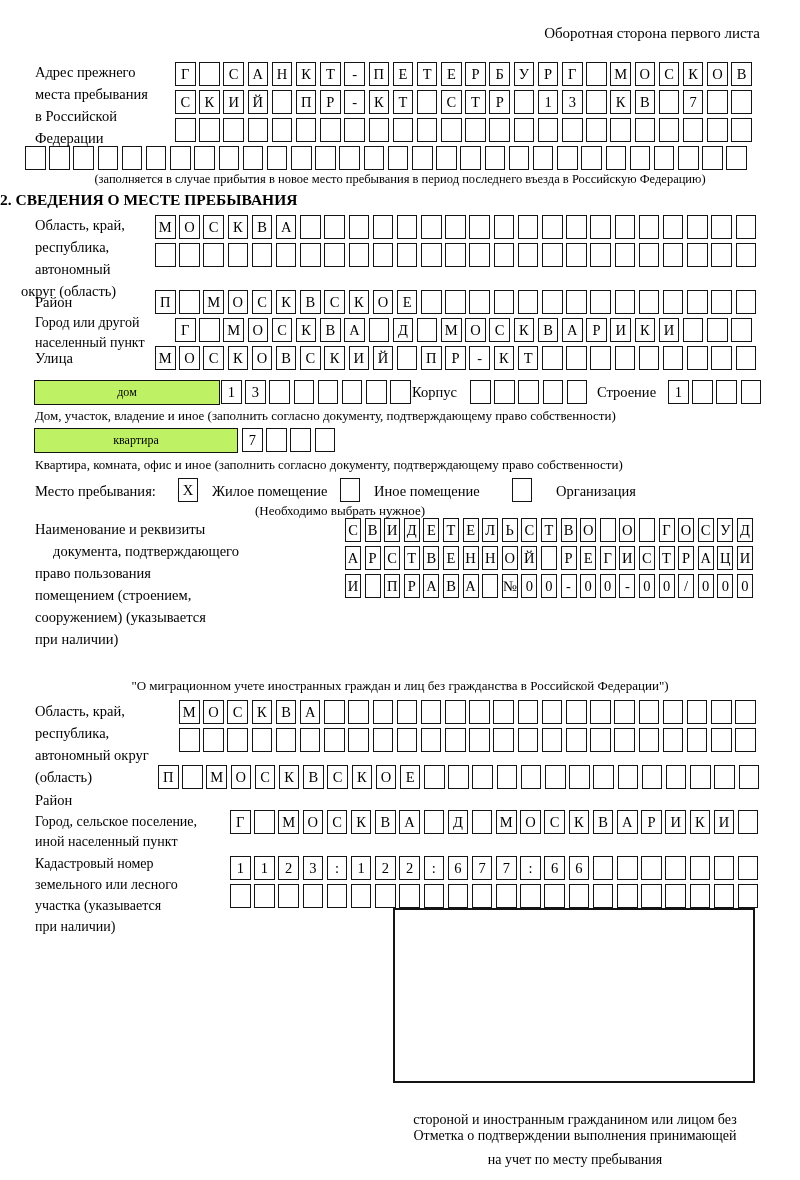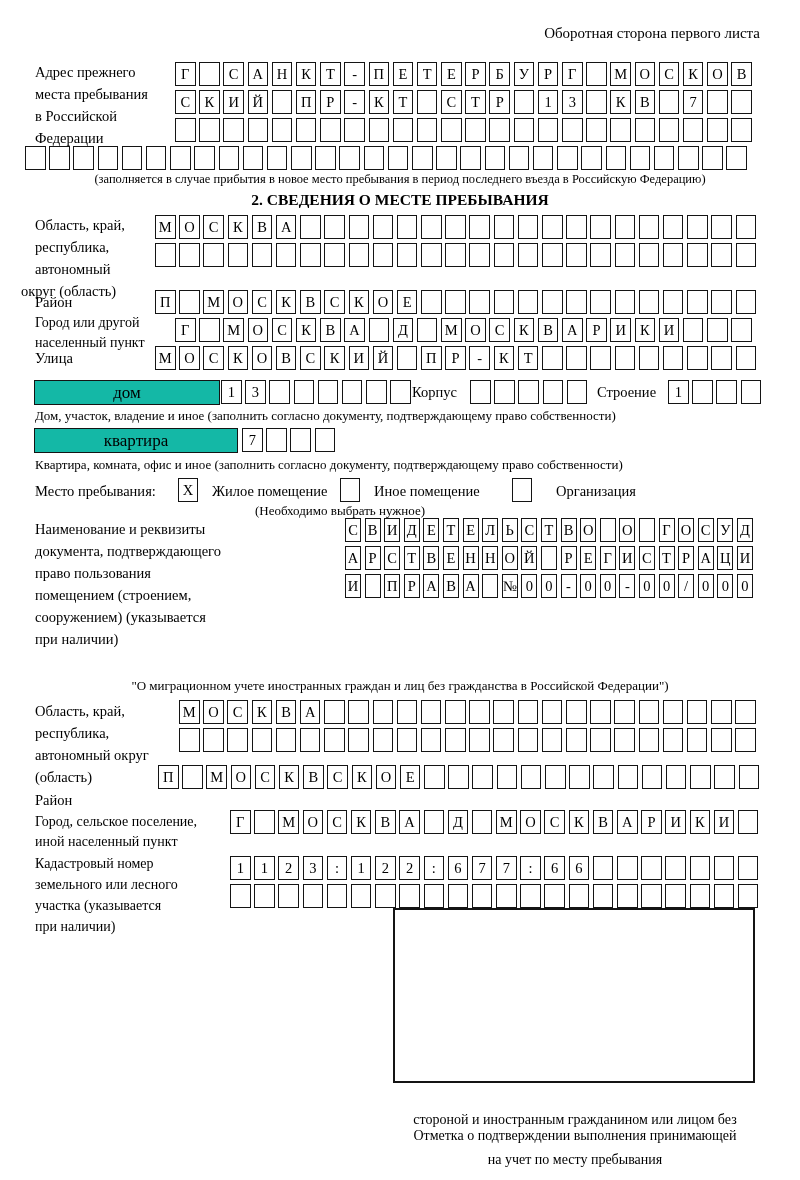--- a/index.html
+++ b/index.html
@@ -3,31 +3,31 @@
 <meta charset="utf-8">
 <style>
   * { box-sizing: border-box; margin: 0; padding: 0; }
   body { background: #fff; font-family: "Liberation Serif", "DejaVu Serif", serif; color: #000; }
   .page { position: relative; width: 800px; height: 1180px; background: #fff; overflow: hidden; }
   .abs { position: absolute; }
   .lbl { font-size: 14.5px; line-height: 22px; white-space: nowrap; }
   .lbl-sm { font-size: 14px; line-height: 20px; white-space: nowrap; }
   .caption { font-size: 13px; white-space: nowrap; }
   .note-center { width: 800px; text-align: center; font-size: 12.5px; }
-  .title-bold { width: 800px; text-align: center; font-size: 15.5px; font-weight: bold; }
+  .title-bold { width: 800px; font-size: 15.5px; font-weight: bold; }
   .boxes { display: flex; }
   .cb {
     width: 20.5px; height: 24px; border: 1.7px solid #141414; margin-right: 3.7px;
     display: flex; align-items: center; justify-content: center;
     font-size: 14.5px; line-height: 1; background: #fff; flex: none;
   }
   .narrow .cb { width: 16px; margin-right: 3.6px; }
   .labelbox {
     border: 1.7px solid #141414; height: 25px; display: flex; align-items: center; justify-content: center;
-    font-size: 17px; background: #14b8a6;
+    font-size: 12px; background: #bef264;
   }
   .chk {
     width: 20px; height: 24px; border: 1.7px solid #141414; display: flex; align-items: center;
     justify-content: center; font-size: 14.5px; background: #fff;
   }
   .stamp-box { border: 2px solid #141414; background: #fff; }
   .stamp-caption { font-size: 14px; line-height: 19.5px; text-align: center; }
   .hdr-note { font-size: 15px; text-align: right; }
 </style>
 </head>
@@ -343,21 +343,21 @@
   <div class="abs lbl" style="left:35px; top:480px;">Место пребывания:</div>
   <div class="abs chk" style="left:178px; top:478px;">X</div>
   <div class="abs lbl" style="left:212px; top:480px;">Жилое помещение</div>
   <div class="abs chk" style="left:340px; top:478px;"></div>
   <div class="abs lbl" style="left:374px; top:480px;">Иное помещение</div>
   <div class="abs chk" style="left:512px; top:478px;"></div>
   <div class="abs lbl" style="left:556px; top:480px;">Организация</div>
   <div class="abs" style="left:160px; top:503px; width:360px; text-align:center; font-size:13px;">(Необходимо выбрать нужное)</div>
 
   <div class="abs lbl" style="left:35px; top:518px;">Наименование и реквизиты</div>
-  <div class="abs lbl" style="left:35px; top:540px;">документа, подтверждающего</div>
+  <div class="abs lbl" style="left:53px; top:540px;">документа, подтверждающего</div>
   <div class="abs lbl" style="left:35px; top:562px;">право пользования</div>
   <div class="abs lbl" style="left:35px; top:584px;">помещением (строением,</div>
   <div class="abs lbl" style="left:35px; top:606px;">сооружением) (указывается</div>
   <div class="abs lbl" style="left:35px; top:628px;">при наличии)</div>
   <div class="abs boxes narrow" style="left:345px; top:518px;">
       <span class="cb">С</span>
       <span class="cb">В</span>
       <span class="cb">И</span>
       <span class="cb">Д</span>
       <span class="cb">Е</span>

